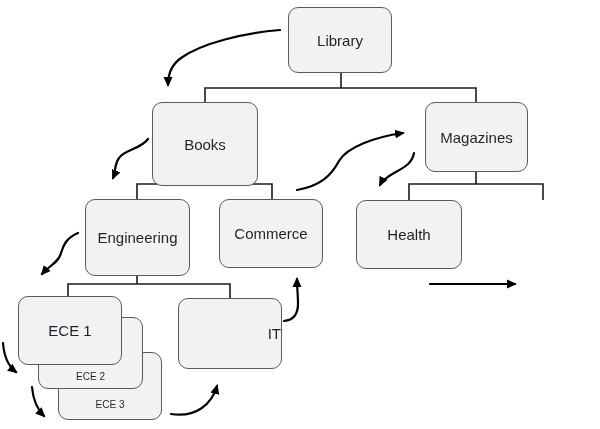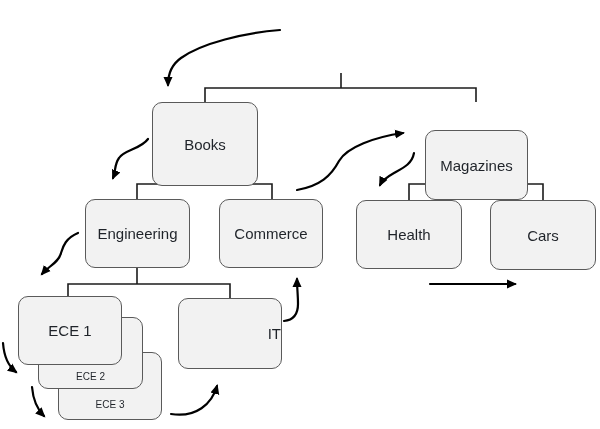--- a/index.html
+++ b/index.html
@@ -35,44 +35,44 @@
 
 <div id="canvas">
 
   <svg id="connector-layer" class="layer">
     <path class="connector" d="M341,73 V88 M205,102 V88 H476 V102"></path>
     <path class="connector" d="M205,170 V184 M137,199 V184 H272 V199"></path>
     <path class="connector" d="M137,268 V284 M68,296 V284 H230 V298"></path>
     <path class="connector" d="M476,172 V184 M409,200 V184 H543 V200"></path>
   </svg>
 
+  <div class="node" style="left:288px;top:7px;width:104px;height:66px;">
+    <span class="node-label">Library</span>
+  </div>
 
   <div class="node" style="left:152px;top:102px;width:106px;height:84px;">
     <span class="node-label">Books</span>
   </div>
 
-  <div class="node" style="left:425px;top:102px;width:103px;height:70px;margin-top:28px;">
+  <div class="node" style="left:425px;top:102px;width:103px;height:70px;">
     <span class="node-label">Magazines</span>
   </div>
 
-  <div class="node" style="left:85px;top:199px;width:105px;height:69px;">
+  <div class="node" style="left:85px;top:199px;width:105px;height:77px;">
     <span class="node-label">Engineering</span>
   </div>
 
   <div class="node" style="left:219px;top:199px;width:104px;height:69px;">
     <span class="node-label">Commerce</span>
   </div>
 
   <div class="node" style="left:356px;top:200px;width:106px;height:69px;">
     <span class="node-label">Health</span>
   </div>
 
-  <div class="node" style="left:490px;top:200px;width:106px;height:70px;">
-    <span class="node-label">Cars</span>
-  </div>
 
   <div class="node stack-back" style="left:58px;top:352px;width:104px;height:68px;z-index:2;padding-bottom:9px;">
     <span class="node-label">ECE 3</span>
   </div>
 
   <div class="node stack-back" style="left:38px;top:317px;width:105px;height:72px;z-index:3;padding-bottom:6px;">
     <span class="node-label">ECE 2</span>
   </div>
 
   <div class="node" style="left:18px;top:296px;width:104px;height:69px;z-index:4;">

